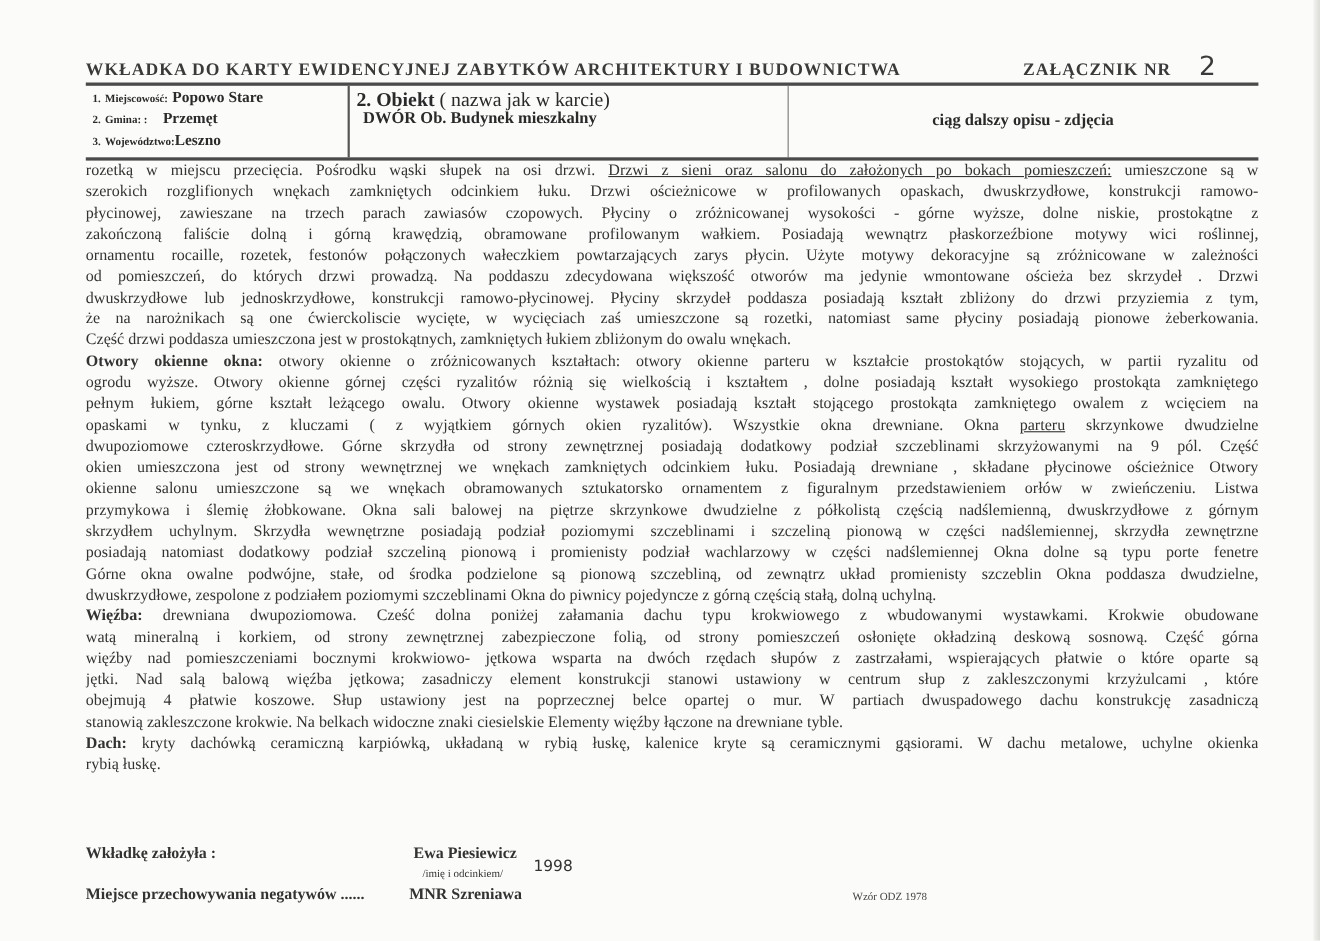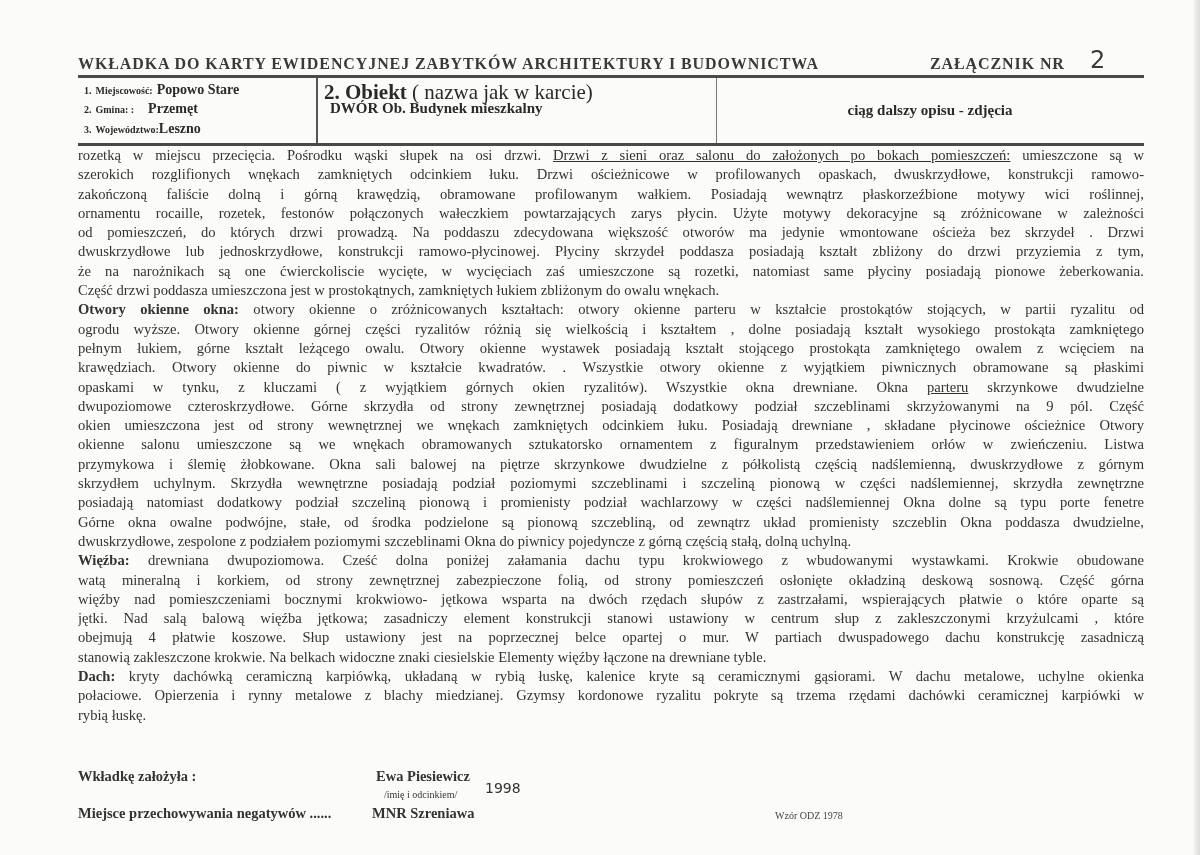--- a/index.html
+++ b/index.html
@@ -48,21 +48,21 @@
   .col-c { position: absolute; left: 638px; top: 0; width: 428px; height: 68px; text-decoration: underline; }
   .row-field {
     position: absolute; left: 6px; white-space: nowrap; font-weight: bold;
   }
   .row-field .num { font-size: 10px; margin-right: 4px; }
   .row-field .lbl { font-size: 10px; }
   .row-field .val { font-size: 14px; }
   .f1 { top: 2px; } .f2 { top: 21px; } .f3 { top: 41px; }
   .f2 .val { margin-left: 10px; }
   .obj-label {
-    position: absolute; left: 6px; top: 2px; font-size: 21px; font-weight: bold; white-space: nowrap; text-align: center;
+    position: absolute; left: 6px; top: 2px; font-size: 18px; font-weight: bold; white-space: nowrap; text-align: center;
   }
   .obj-label .paren { font-weight: normal; }
   .obj-value {
     position: absolute; left: 12px; top: 22px; font-size: 15px; font-weight: bold; white-space: nowrap;
   }
   .cont-label {
     position: absolute; left: 0; top: 24px; width: 428px; text-align: center;
     font-size: 15px; font-weight: bold; white-space: nowrap;
   }
   .body-text {
@@ -119,47 +119,46 @@
   <div class="col-c">
     <div class="cont-label">ciąg dalszy opisu  -  zdjęcia</div>
   </div>
 </div>
 
 <div class="rule bottom"></div>
 
 <div class="body-text" id="body-text">
     <span class="line"><span>rozetką w miejscu przecięcia. Pośrodku wąski słupek na osi drzwi. </span><span class="u">Drzwi z sieni  oraz salonu do założonych po bokach pomieszczeń:</span><span> umieszczone są w</span></span>
     <span class="line"><span>szerokich rozglifionych wnękach zamkniętych odcinkiem łuku. Drzwi ościeżnicowe w profilowanych opaskach, dwuskrzydłowe, konstrukcji ramowo-</span></span>
+    <span class="line"><span>płycinowej, zawieszane na trzech parach zawiasów czopowych. Płyciny o zróżnicowanej wysokości - górne wyższe, dolne niskie, prostokątne z</span></span>
     <span class="line"><span>zakończoną faliście dolną i górną krawędzią, obramowane profilowanym wałkiem. Posiadają wewnątrz płaskorzeźbione motywy  wici  roślinnej,</span></span>
     <span class="line"><span>ornamentu rocaille, rozetek, festonów połączonych wałeczkiem  powtarzających zarys płycin.  Użyte motywy dekoracyjne są zróżnicowane w zależności</span></span>
     <span class="line"><span>od pomieszczeń, do których drzwi prowadzą. Na poddaszu zdecydowana większość otworów ma  jedynie wmontowane ościeża  bez skrzydeł . Drzwi</span></span>
     <span class="line"><span>dwuskrzydłowe lub jednoskrzydłowe, konstrukcji ramowo-płycinowej. Płyciny skrzydeł poddasza posiadają kształt zbliżony do drzwi przyziemia z tym,</span></span>
     <span class="line"><span>że na narożnikach są one ćwierckoliscie wycięte, w wycięciach zaś umieszczone są rozetki, natomiast same płyciny posiadają pionowe żeberkowania.</span></span>
     <span class="line last"><span>Część drzwi poddasza umieszczona jest w prostokątnych, zamkniętych łukiem zbliżonym do owalu wnękach.</span></span>
     <span class="line"><span class="sec-title">Otwory okienne okna:</span><span> otwory okienne o zróżnicowanych kształtach: otwory okienne parteru w kształcie prostokątów stojących, w partii ryzalitu od</span></span>
     <span class="line"><span>ogrodu wyższe. Otwory okienne górnej części ryzalitów różnią się wielkością i kształtem , dolne posiadają kształt wysokiego prostokąta  zamkniętego</span></span>
     <span class="line"><span>pełnym łukiem, górne kształt leżącego owalu. Otwory okienne wystawek posiadają kształt stojącego prostokąta zamkniętego owalem  z wcięciem na</span></span>
-    <span class="line"><span>krawędziach. Otwory okienne do piwnic w kształcie kwadratów. . Wszystkie otwory okienne z wyjątkiem piwnicznych obramowane są płaskimi</span></span>
     <span class="line"><span>opaskami w tynku, z kluczami ( z wyjątkiem górnych okien ryzalitów). Wszystkie okna drewniane. Okna </span><span class="u">parteru</span><span> skrzynkowe dwudzielne</span></span>
     <span class="line"><span>dwupoziomowe czteroskrzydłowe. Górne skrzydła od strony zewnętrznej posiadają dodatkowy podział szczeblinami skrzyżowanymi na 9 pól. Część</span></span>
     <span class="line"><span>okien umieszczona jest od strony wewnętrznej we wnękach zamkniętych odcinkiem łuku. Posiadają drewniane , składane płycinowe ościeżnice Otwory</span></span>
     <span class="line"><span>okienne salonu umieszczone są we wnękach obramowanych sztukatorsko ornamentem z figuralnym przedstawieniem orłów w zwieńczeniu. Listwa</span></span>
     <span class="line"><span>przymykowa i ślemię żłobkowane. Okna sali balowej na piętrze skrzynkowe dwudzielne z półkolistą częścią nadślemienną, dwuskrzydłowe z górnym</span></span>
     <span class="line"><span>skrzydłem uchylnym. Skrzydła wewnętrzne posiadają podział poziomymi szczeblinami i szczeliną pionową w części nadślemiennej, skrzydła  zewnętrzne</span></span>
     <span class="line"><span>posiadają natomiast dodatkowy podział szczeliną pionową i promienisty podział wachlarzowy w części nadślemiennej Okna dolne są typu porte fenetre</span></span>
     <span class="line"><span>Górne okna owalne podwójne, stałe, od środka podzielone są pionową szczebliną, od zewnątrz układ promienisty szczeblin Okna poddasza dwudzielne,</span></span>
     <span class="line last"><span>dwuskrzydłowe, zespolone z podziałem poziomymi szczeblinami Okna do piwnicy pojedyncze z górną częścią stałą, dolną uchylną.</span></span>
     <span class="line"><span class="sec-title">Więźba:</span><span> drewniana  dwupoziomowa. Cześć dolna poniżej załamania dachu typu krokwiowego z wbudowanymi wystawkami. Krokwie obudowane</span></span>
     <span class="line"><span>watą mineralną i korkiem, od strony zewnętrznej zabezpieczone folią, od strony pomieszczeń osłonięte okładziną deskową sosnową. Część górna</span></span>
     <span class="line"><span>więźby nad pomieszczeniami bocznymi  krokwiowo- jętkowa wsparta na dwóch rzędach słupów z zastrzałami, wspierających płatwie o które oparte są</span></span>
     <span class="line"><span>jętki. Nad salą balową więźba jętkowa;  zasadniczy element konstrukcji stanowi ustawiony w centrum słup z zakleszczonymi krzyżulcami , które</span></span>
     <span class="line"><span>obejmują 4 płatwie koszowe. Słup ustawiony  jest na  poprzecznej belce opartej o mur. W partiach dwuspadowego dachu konstrukcję zasadniczą</span></span>
     <span class="line last"><span>stanowią zakleszczone krokwie. Na belkach widoczne znaki ciesielskie Elementy więźby  łączone na drewniane tyble.</span></span>
     <span class="line"><span class="sec-title">Dach:</span><span> kryty dachówką ceramiczną karpiówką, układaną w rybią łuskę, kalenice kryte są ceramicznymi gąsiorami. W dachu metalowe, uchylne okienka</span></span>
-    <span class="line"><span>połaciowe. Opierzenia i rynny metalowe z blachy miedzianej. Gzymsy kordonowe ryzalitu pokryte są trzema rzędami dachówki ceramicznej karpiówki w</span></span>
     <span class="line last"><span>rybią łuskę.</span></span>
   </div>
 
 <div class="footer-row fr1-label">Wkładkę  założyła :</div>
 <div class="footer-row fr1-name">Ewa Piesiewicz</div>
 <div class="footer-row fr1-year">1998</div>
 <div class="footer-row fr1-hint">/imię i odcinkiem/</div>
 <div class="footer-row fr2-label">Miejsce przechowywania negatywów ......</div>
 <div class="footer-row fr2-value">MNR Szreniawa</div>
 <div class="pattern">Wzór  ODZ 1978</div>

